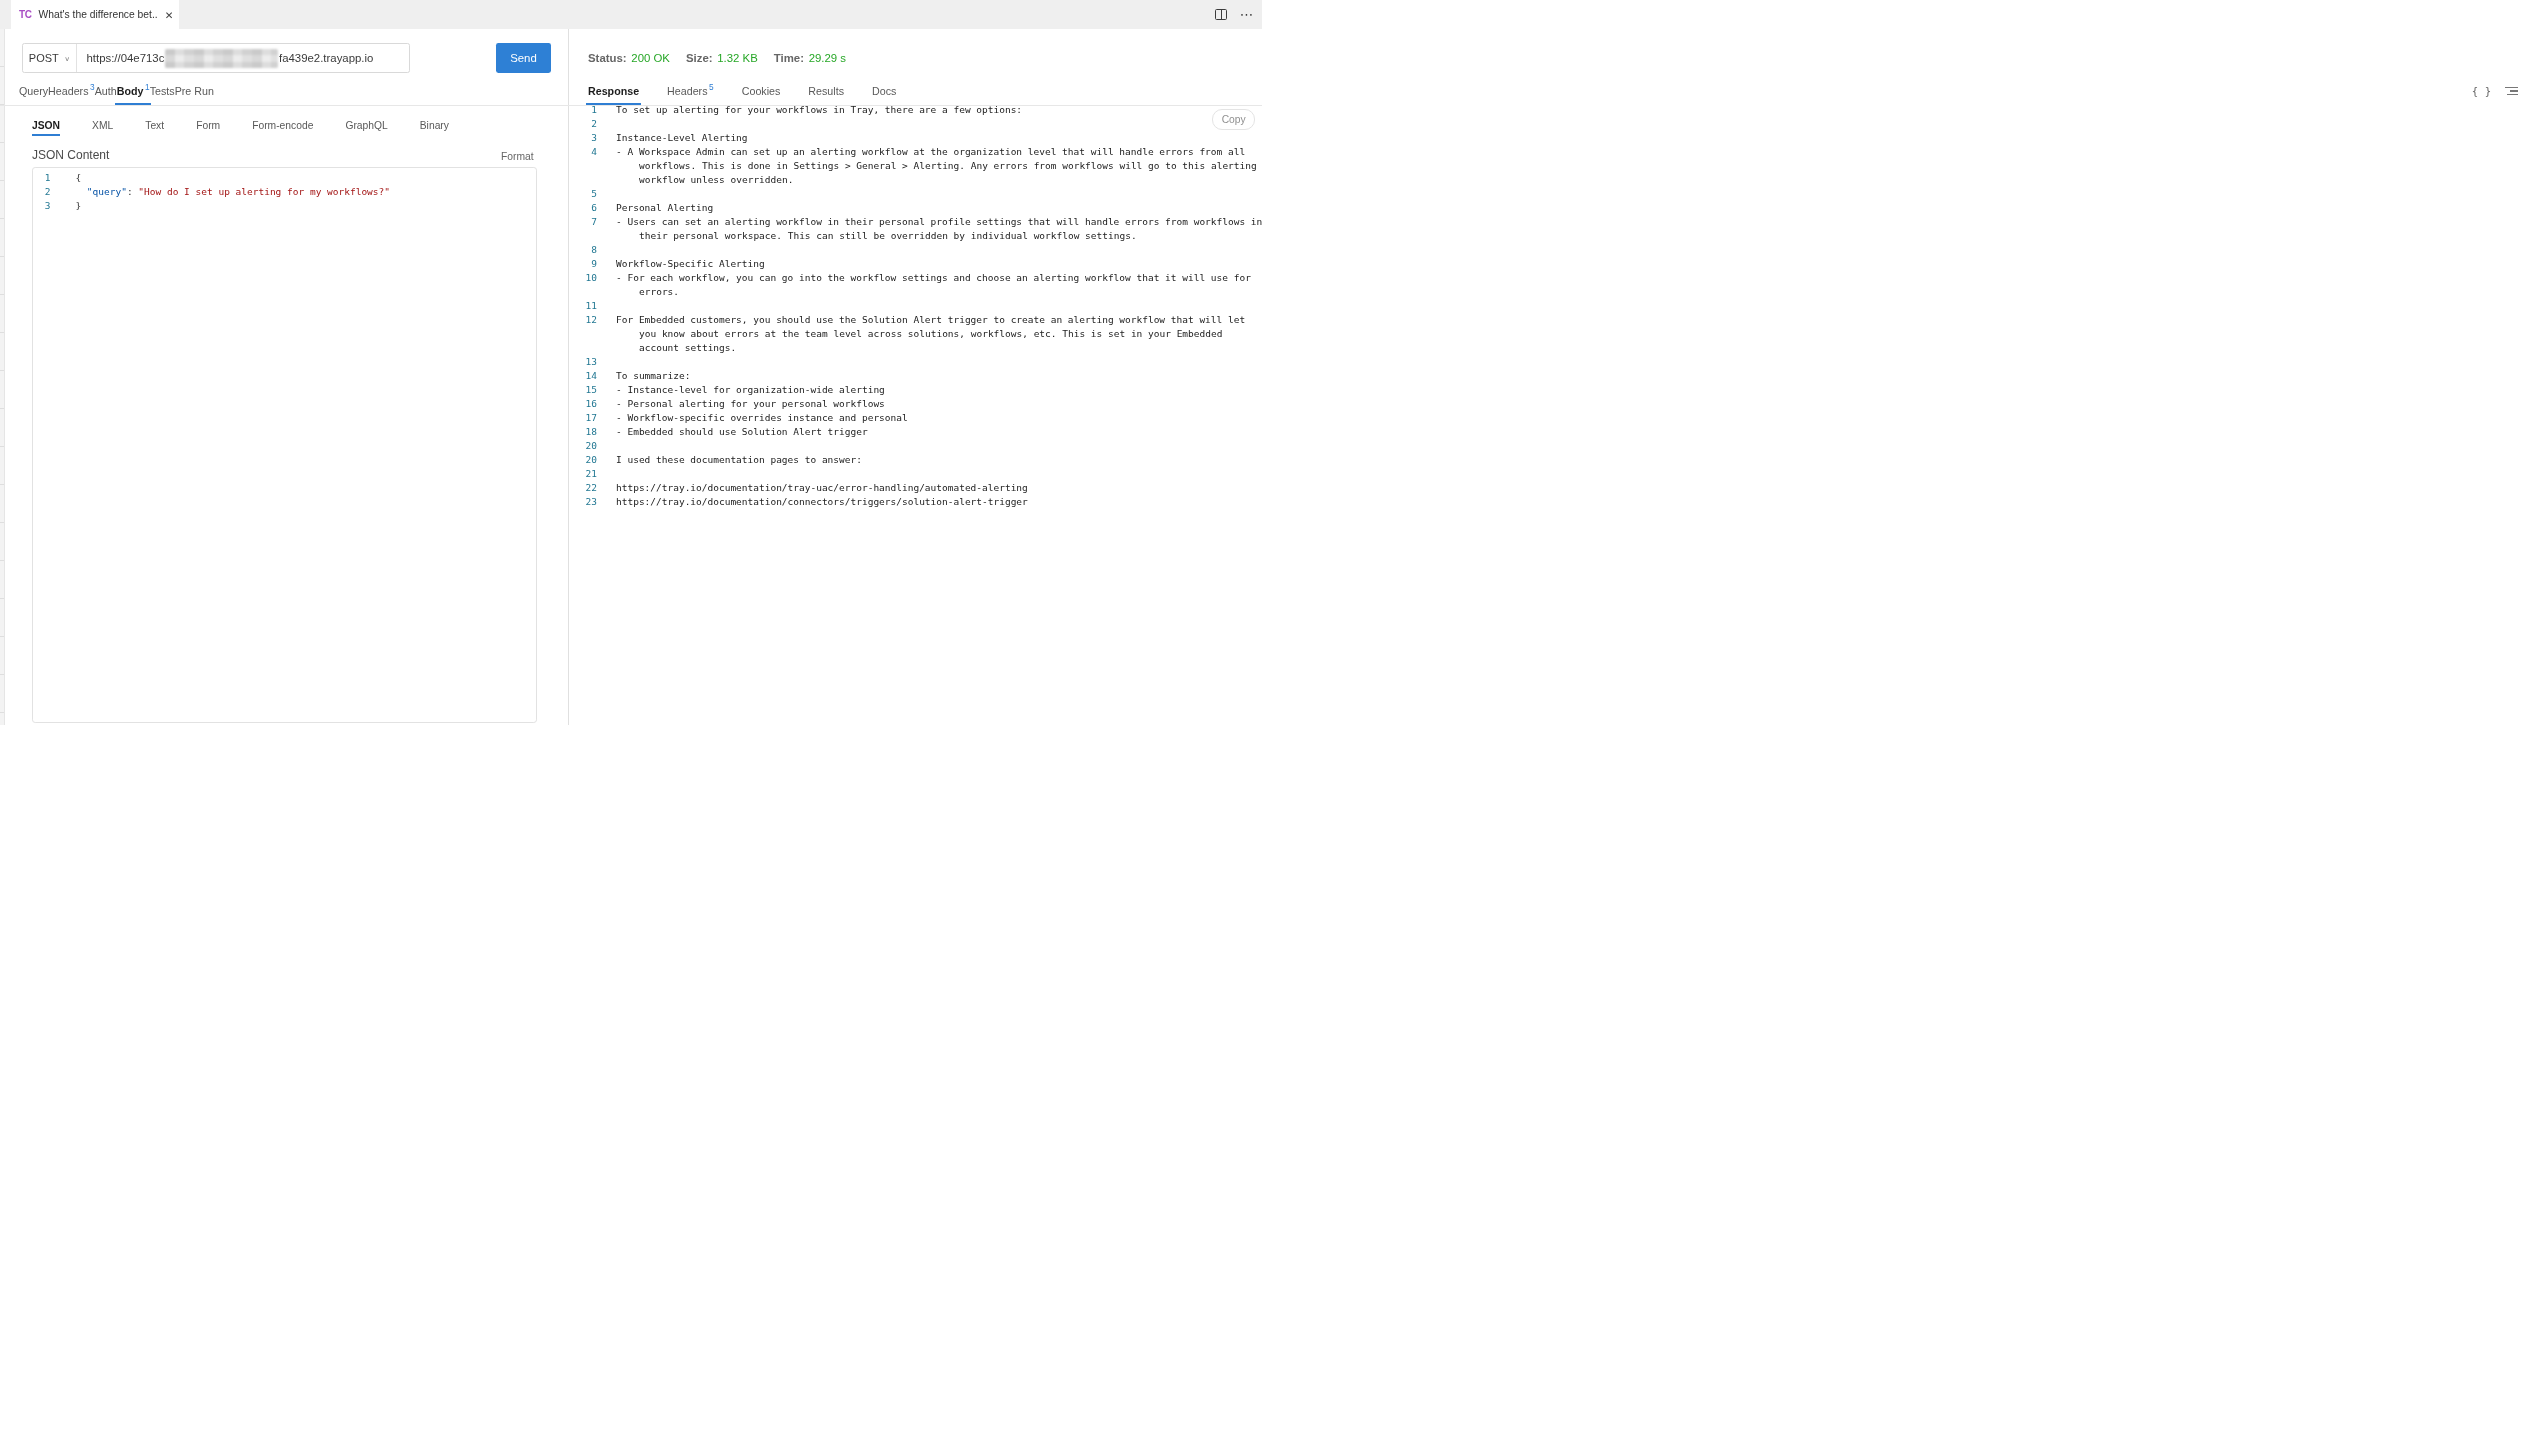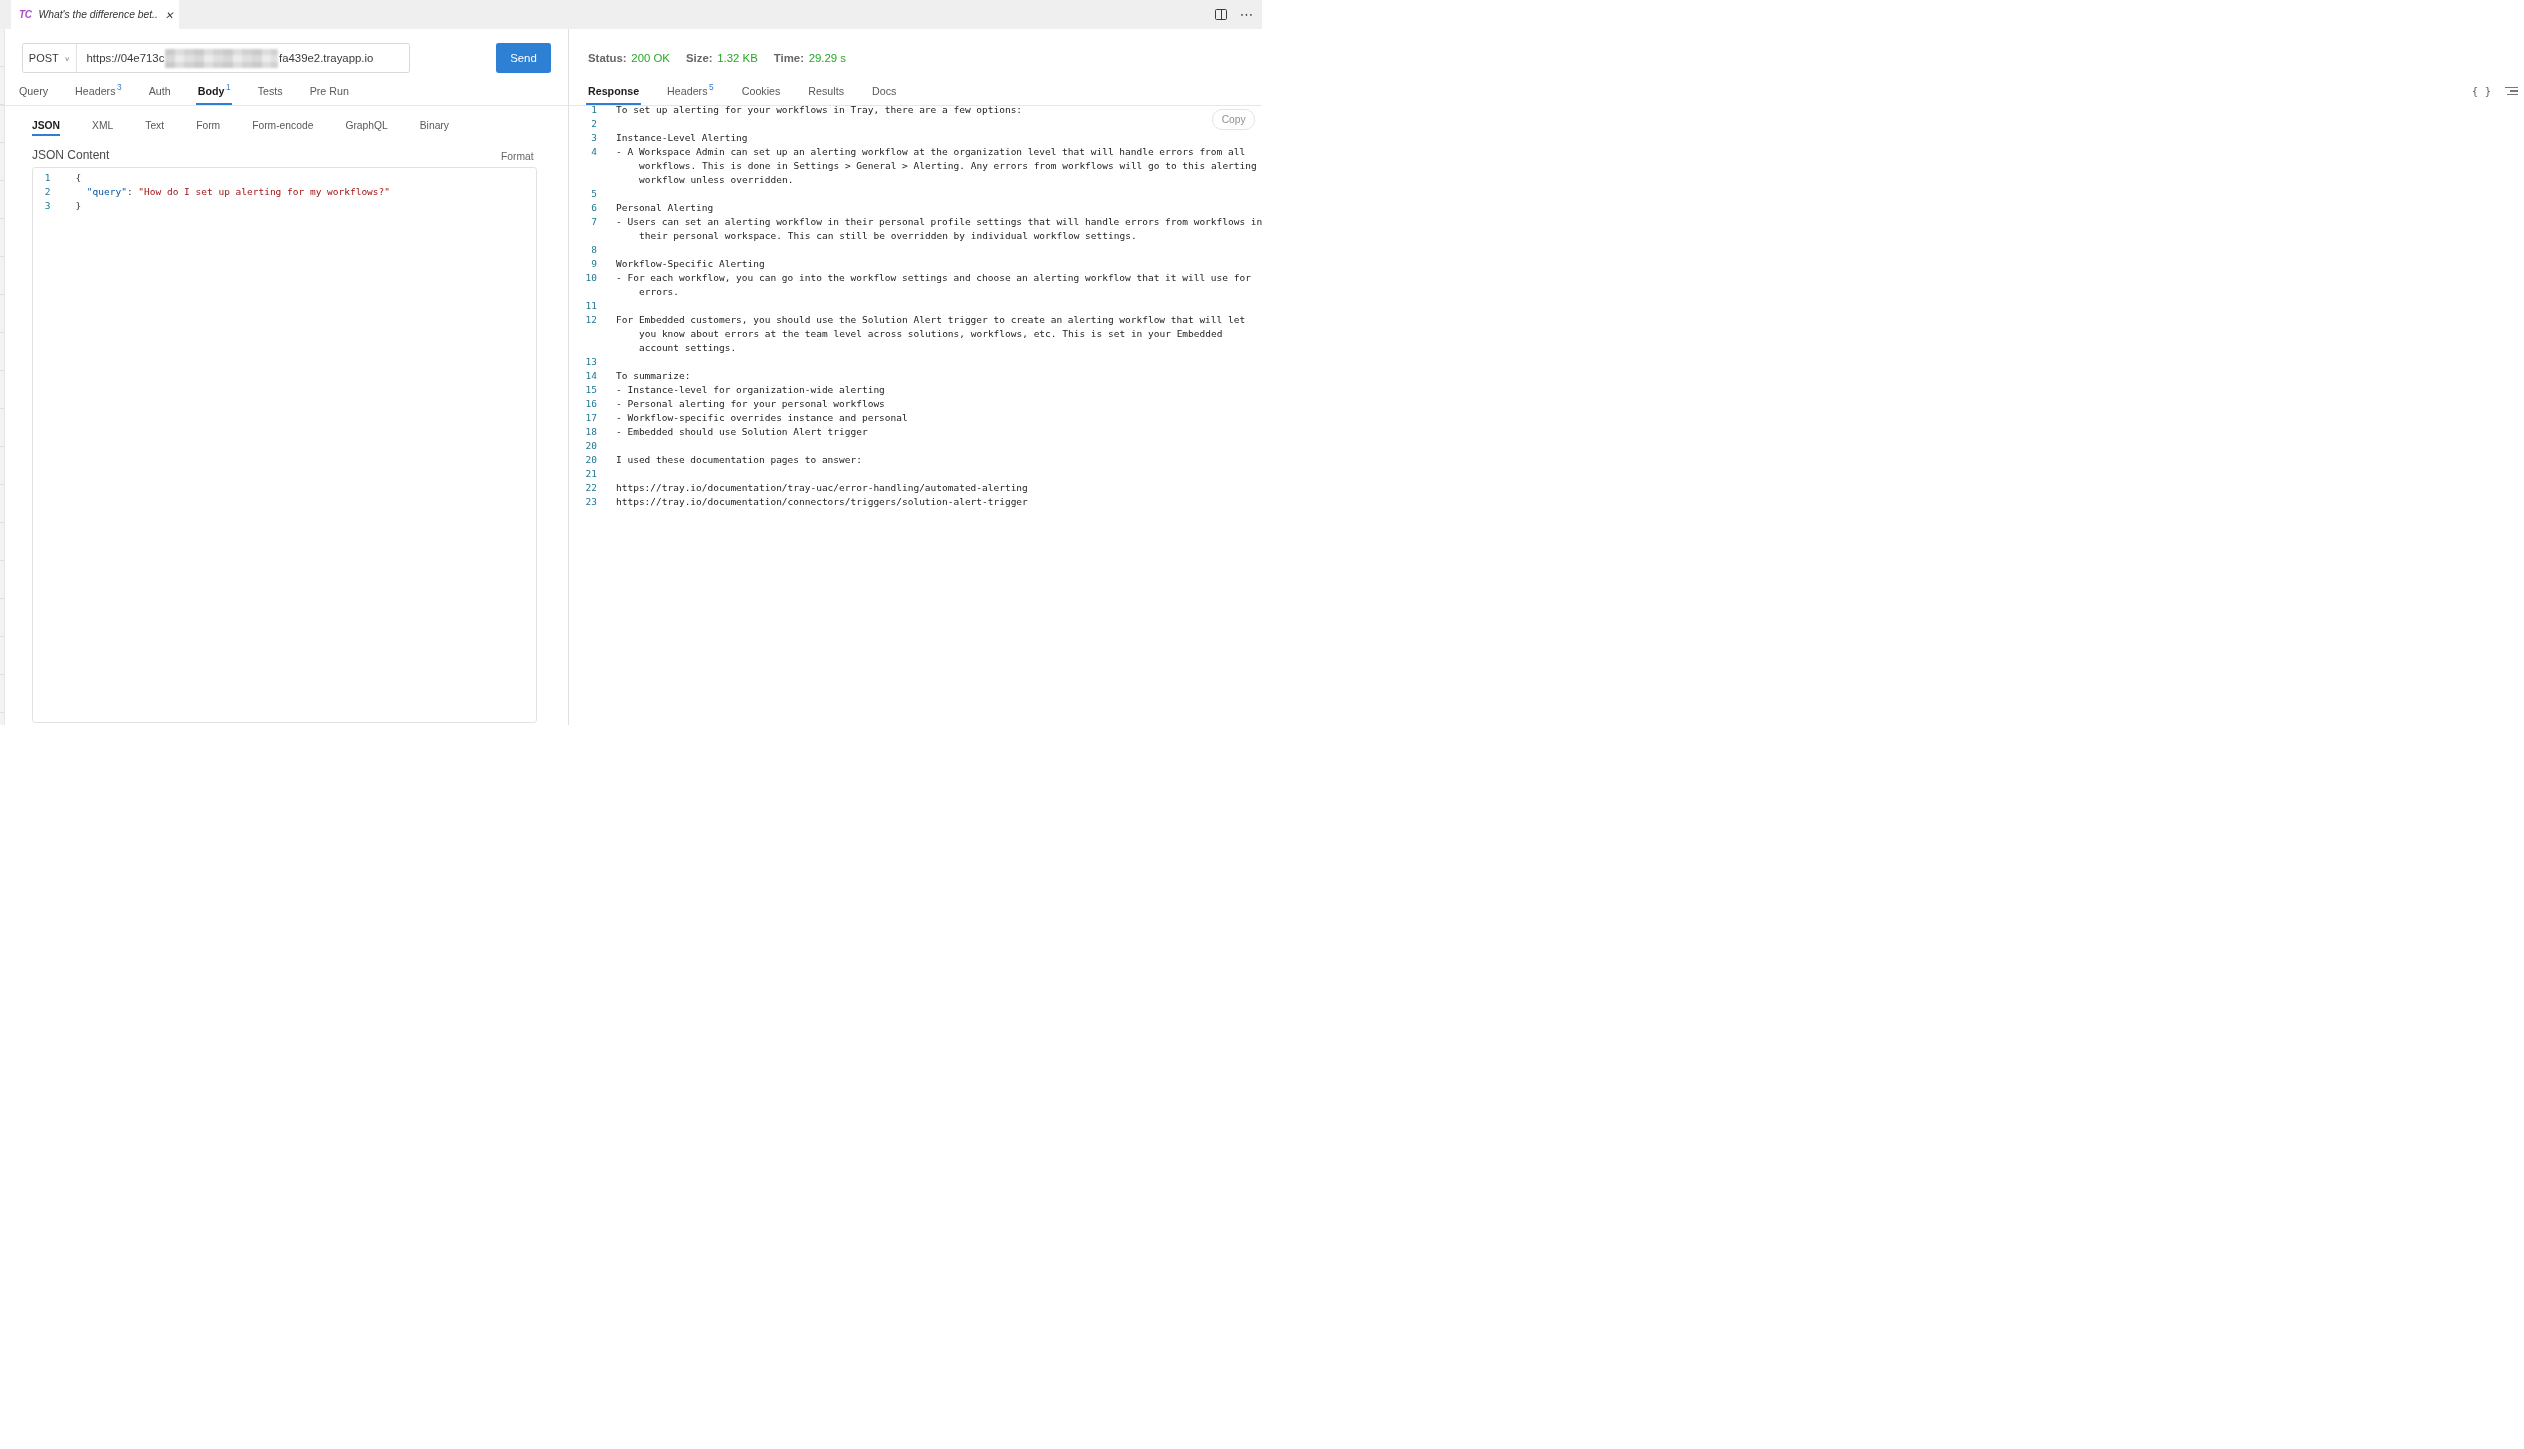--- a/index.html
+++ b/index.html
@@ -2,21 +2,21 @@
 <html style="font-size:12.6px"><head>
 <meta charset="utf-8">
 <style>
   * { margin:0; padding:0; box-sizing:border-box; }
   html,body { width:1262px; height:725px; background:#fff; overflow:hidden;
     font-family:"Liberation Sans", sans-serif; }
 
   
   .tabbar { position:absolute; left:0; top:0; width:1262px; height:29px; background:#efefef; }
   .doc-tab { position:absolute; left:11px; top:0; width:168px; height:29px; background:#fff;
-    display:flex; align-items:center; padding:0 8px; gap:7px;font-style:italic; }
+    display:flex; align-items:center; padding:0 8px; gap:7px; }
   .tc-logo { font-weight:800; font-size:10px; color:#a94fc5; letter-spacing:-0.4px; }
   .tab-title { font-size:10.3px; color:#333; white-space:nowrap; flex:1; }
   .tab-close { font-size:10.3px; color:#444; cursor:pointer; }
   .win-icons { position:absolute; right:8px; top:0; height:29px; display:flex; align-items:center; gap:12.6px; }
   .split-icon { width:12.6px; height:11px; border:1.2px solid #3c3c3c; border-radius:1.6px; position:relative; }
   .split-icon::after { content:""; position:absolute; left:50%; top:0; bottom:0; width:1.2px; background:#3c3c3c; }
   .more-icon { font-size:13.4px; color:#3c3c3c; line-height:1; letter-spacing:0.8px; }
 
   
   .left-strip { position:absolute; left:0; top:29px; width:4.7px; height:696px; background:#f3f3f3;
@@ -33,21 +33,21 @@
   .url-text { display:flex; align-items:center; padding-left:9.5px; font-size:11.4px; color:#3a3a3a; white-space:nowrap;text-align:center; }
   .redacted { display:inline-block; width:113px; height:19px; margin:0 0.8px; border-radius:1.6px; background-color:#ededed;
     background-image:
       repeating-linear-gradient(90deg, rgba(0,0,0,0.10) 0 10.3px, rgba(0,0,0,0.02) 10.3px 19px, rgba(0,0,0,0.07) 19px 29px),
       repeating-linear-gradient(0deg, rgba(0,0,0,0.05) 0 6.3px, rgba(255,255,255,0.25) 6.3px 12.6px);
     filter:blur(0.8px); }
   .send-btn { position:absolute; left:496px; top:43px; width:55px; height:30px; background:#2e80d5;
     color:#fff; font-size:11.4px; border:none; border-radius:2.4px; cursor:pointer; }
 
   
-  .tabs-row { position:absolute; display:flex; gap:27px; height:28px; align-items:center; }
+  .tabs-row { position:absolute; display:flex; height:28px; align-items:center; }
   .req-tabs { left:19px; top:77px; }
   .resp-tabs { left:588px; top:77px; gap:28px; }
   .tab-item { position:relative; font-size:10.7px; color:#595959; height:28px; display:flex;
     align-items:center; cursor:pointer; }
   .tab-item.active { color:#1c1c1c; font-weight:700; }
   .tab-item.active::after { content:""; position:absolute; left:-1.6px; right:-1.6px; bottom:0; height:2.4px; background:#2f7ed3; }
   .sup { font-size:8.3px; color:#2f7ed3; position:relative; top:-4px; margin-left:1.6px; font-weight:400; }
   .hsep { position:absolute; left:0; top:105px; width:1262px; height:0.8px; background:#e7e7e7; }
   .vdivider { position:absolute; left:568px; top:29px; width:0.8px; height:696px; background:#e0e0e0; }
 

